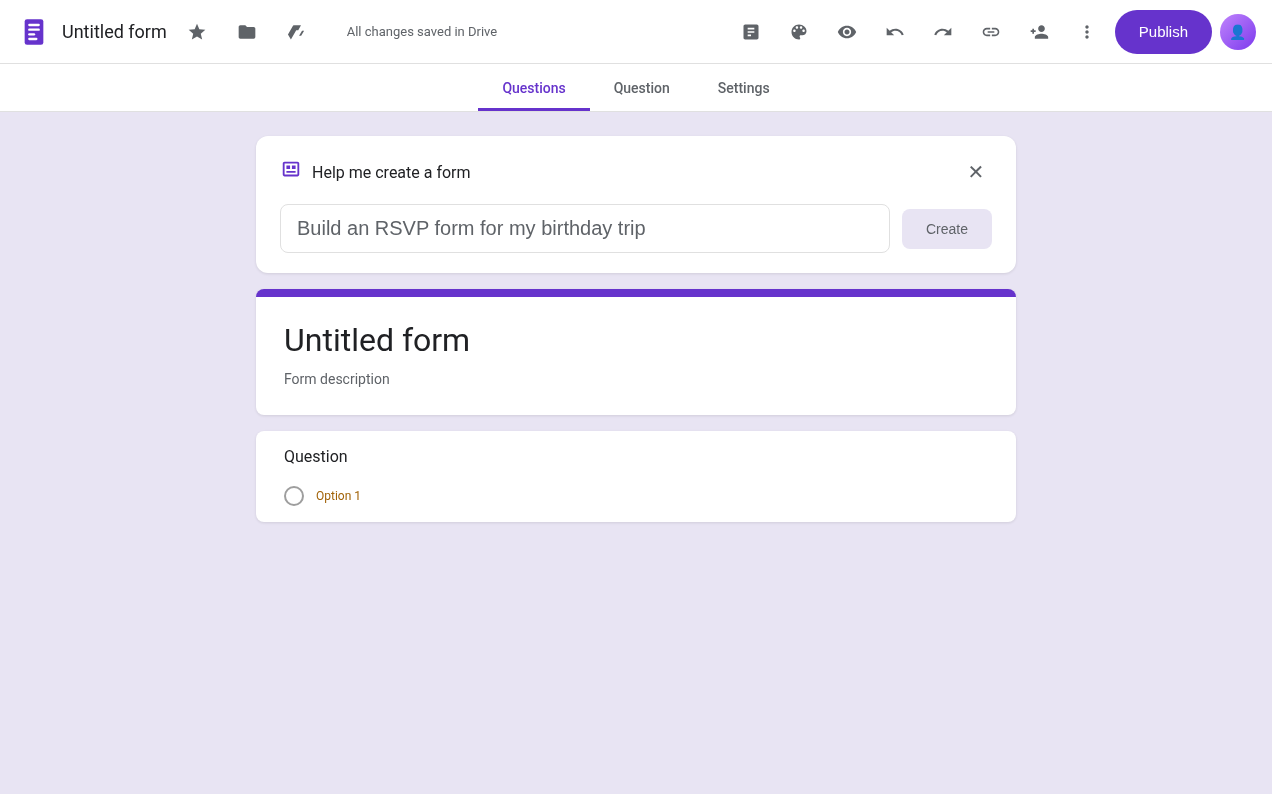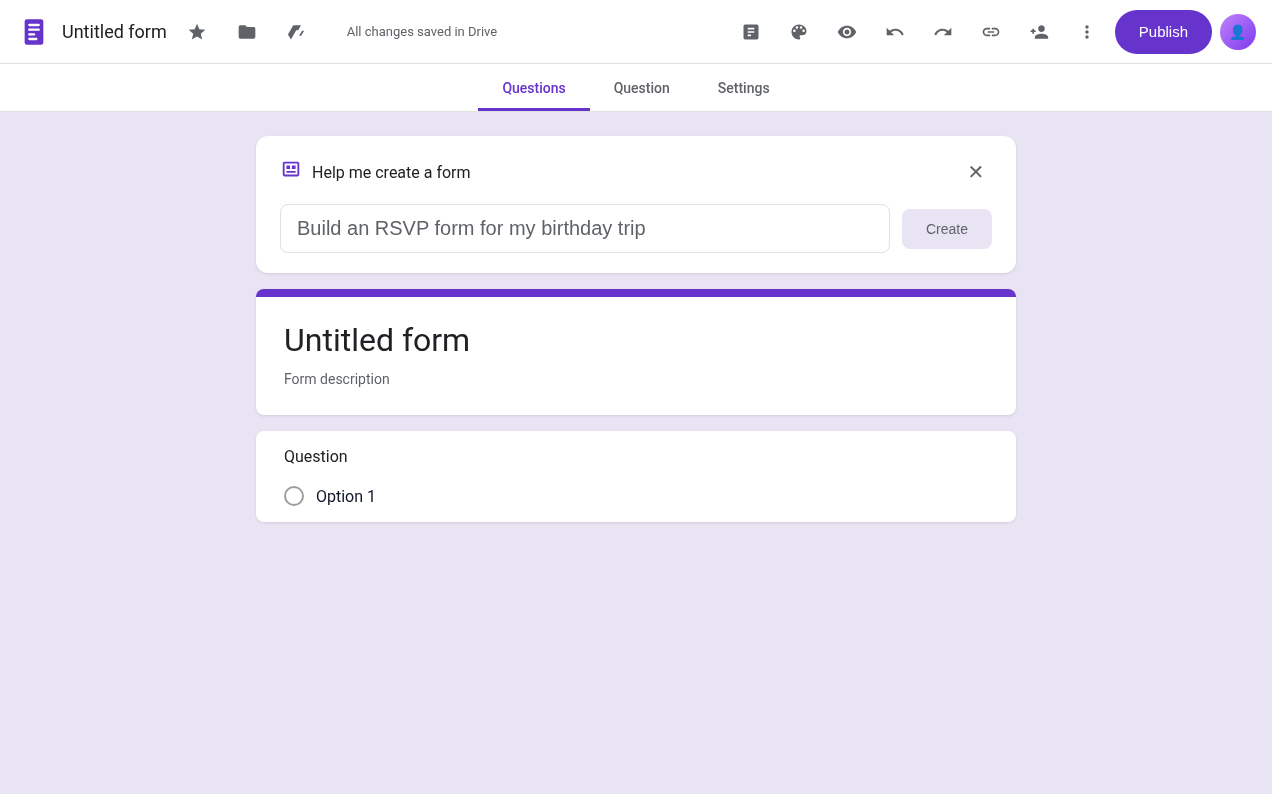--- a/index.html
+++ b/index.html
@@ -233,22 +233,22 @@
     }
     .radio-circle {
       width: 20px;
       height: 20px;
       border-radius: 50%;
       border: 2px solid #9e9e9e;
       background: #fff;
       flex-shrink: 0;
     }
     .option-label {
-      font-size: 16px;
-      color: #0f172a;
+      font-size: 12px;
+      color: #a16207;
     }
 
     
     .svg-icon {
       width: 20px;
       height: 20px;
       fill: currentColor;
     }
   </style>
 </head>

